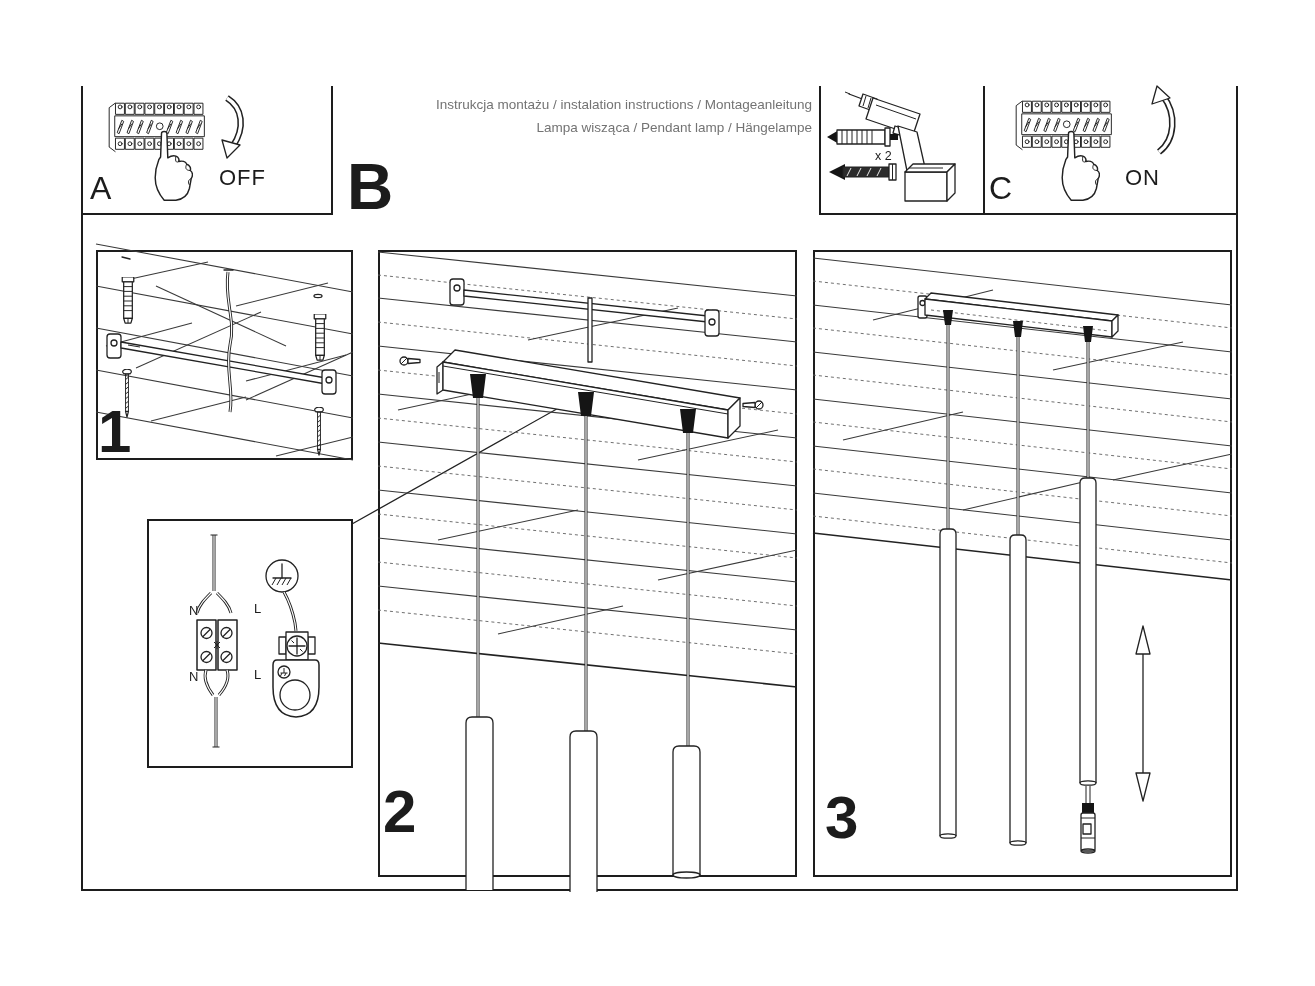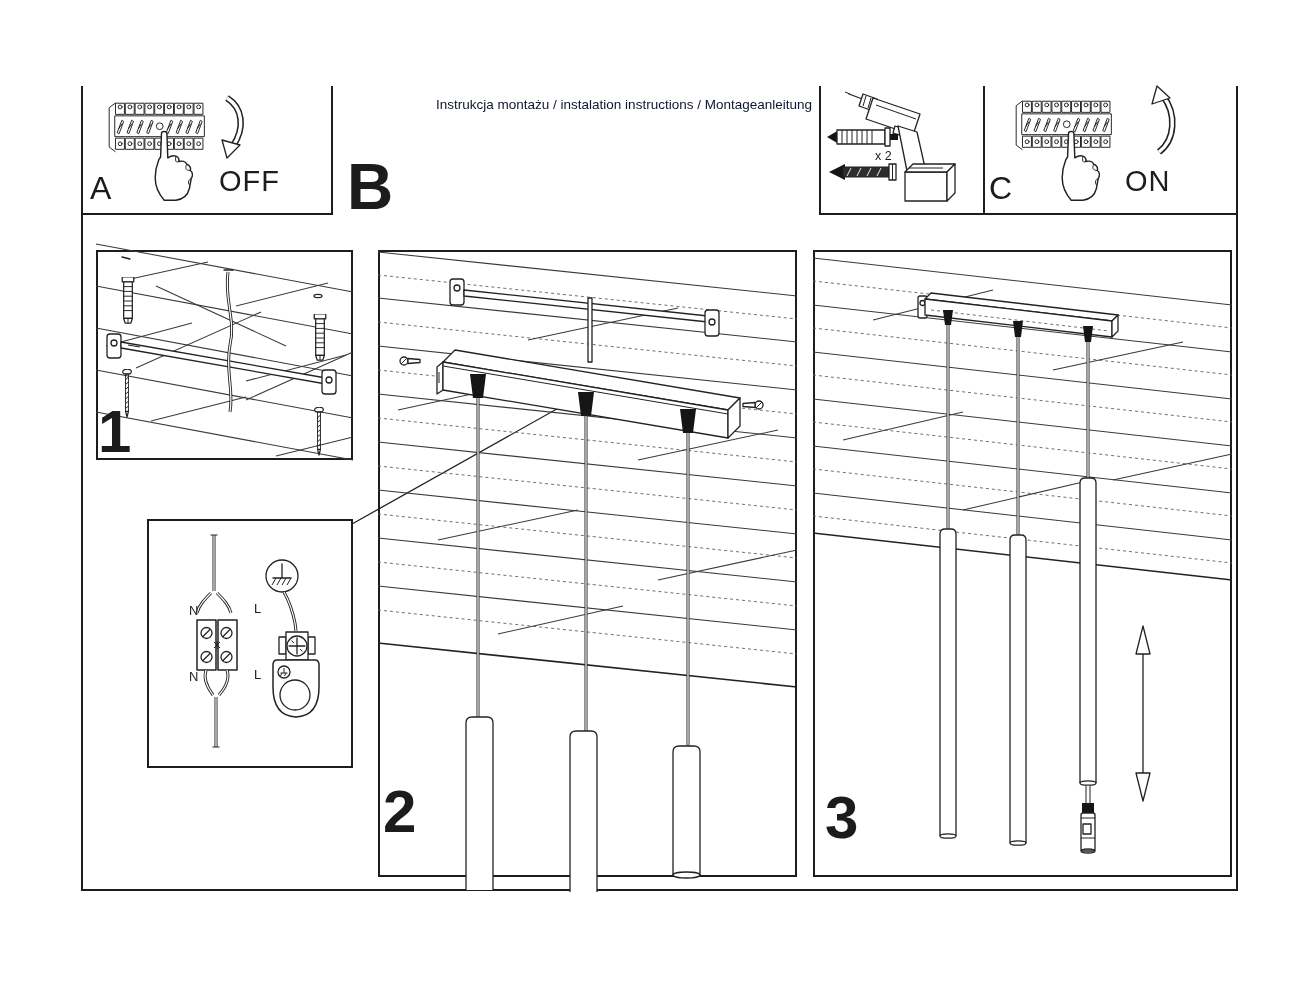--- a/index.html
+++ b/index.html
@@ -3,26 +3,26 @@
 <meta charset="utf-8">
 <style>
   html,body{margin:0;padding:0;background:#fff;}
   #sheet{position:relative;width:1315px;height:986px;background:#ffffff;overflow:hidden;
          font-family:"Liberation Sans",sans-serif;color:#1c1c1c;}
   .panel{position:absolute;border:2px solid #1d1d1d;}
   .frame{position:absolute;border-left:2px solid #1d1d1d;border-right:2px solid #1d1d1d;border-bottom:2px solid #1d1d1d;}
   .lbl{position:absolute;white-space:nowrap;color:#1c1c1c;}
   .big-letter{font-size:64px;font-weight:600;line-height:1;}
   .panel-letter{font-size:32px;font-weight:400;line-height:1;}
-  .action{font-size:29px;font-weight:400;line-height:1;letter-spacing:1px;}
+  .action{font-size:22px;font-weight:400;line-height:1;letter-spacing:1px;}
   .stepnum{font-size:60px;font-weight:700;line-height:1;}
   .wirelbl{font-size:13px;font-weight:500;line-height:1;}
   .qty{font-size:12.5px;line-height:1;}
   .titleblock{position:absolute;left:312px;top:93px;width:500px;text-align:right;
-              font-size:13.5px;line-height:23px;color:#0f172a;}
+              font-size:13.5px;line-height:23px;color:#737373;}
   svg{position:absolute;left:-2px;top:-2px;overflow:visible;}
   .s{stroke:#222;stroke-width:1.3;fill:none;stroke-linecap:round;stroke-linejoin:round;}
   .sf{stroke:#222;stroke-width:1.3;fill:#fff;stroke-linejoin:round;}
   .sf2{stroke:#222;stroke-width:1.5;fill:#fff;stroke-linejoin:round;}
   .sb{fill:#151515;stroke:none;}
   .plank{stroke:#3a3a3a;stroke-width:1.05;fill:none;}
   .edge{stroke:#222;stroke-width:1.6;fill:none;}
   .dash{stroke:#606060;stroke-width:0.9;stroke-dasharray:3 3;fill:none;}
   .cableo{stroke:#222;stroke-width:3;fill:none;}
   .cablei{stroke:#fff;stroke-width:1.2;fill:none;}
@@ -44,20 +44,21 @@
         <path d="M148,14 C164,24 166,44 154,62" stroke="#fff" stroke-width="3.4" fill="none"></path>
         <polygon points="148,74 143,56 161,61" class="sf" stroke-width="1.5"></polygon>
       </g>
     </svg>
   </div>
   <div class="lbl panel-letter" style="left:90px;top:172px;">A</div>
   <div class="lbl action" style="left:219px;top:167px;">OFF</div>
 
   <div class="titleblock">
     <div>Instrukcja montażu / instalation instructions / Montageanleitung</div>
+    <div>Lampa wisząca / Pendant lamp / Hängelampe</div>
   </div>
   <div class="lbl big-letter" style="left:347px;top:155px;">B</div>
 
   <div class="panel" style="left:819px;top:86px;width:162px;height:127px;border-top:none;border-right:none;">
     <svg width="164" height="131" viewBox="0 0 164 131">
       <g>
         <line x1="26" y1="8" x2="31" y2="10" class="thin"></line>
         <line x1="30" y1="10" x2="46" y2="16" class="s" stroke-width="2.2"></line>
         <polygon points="44,10 58,15 54,27 40,22" class="sf"></polygon>
         <line x1="47" y1="12" x2="44" y2="22" class="thin"></line>

